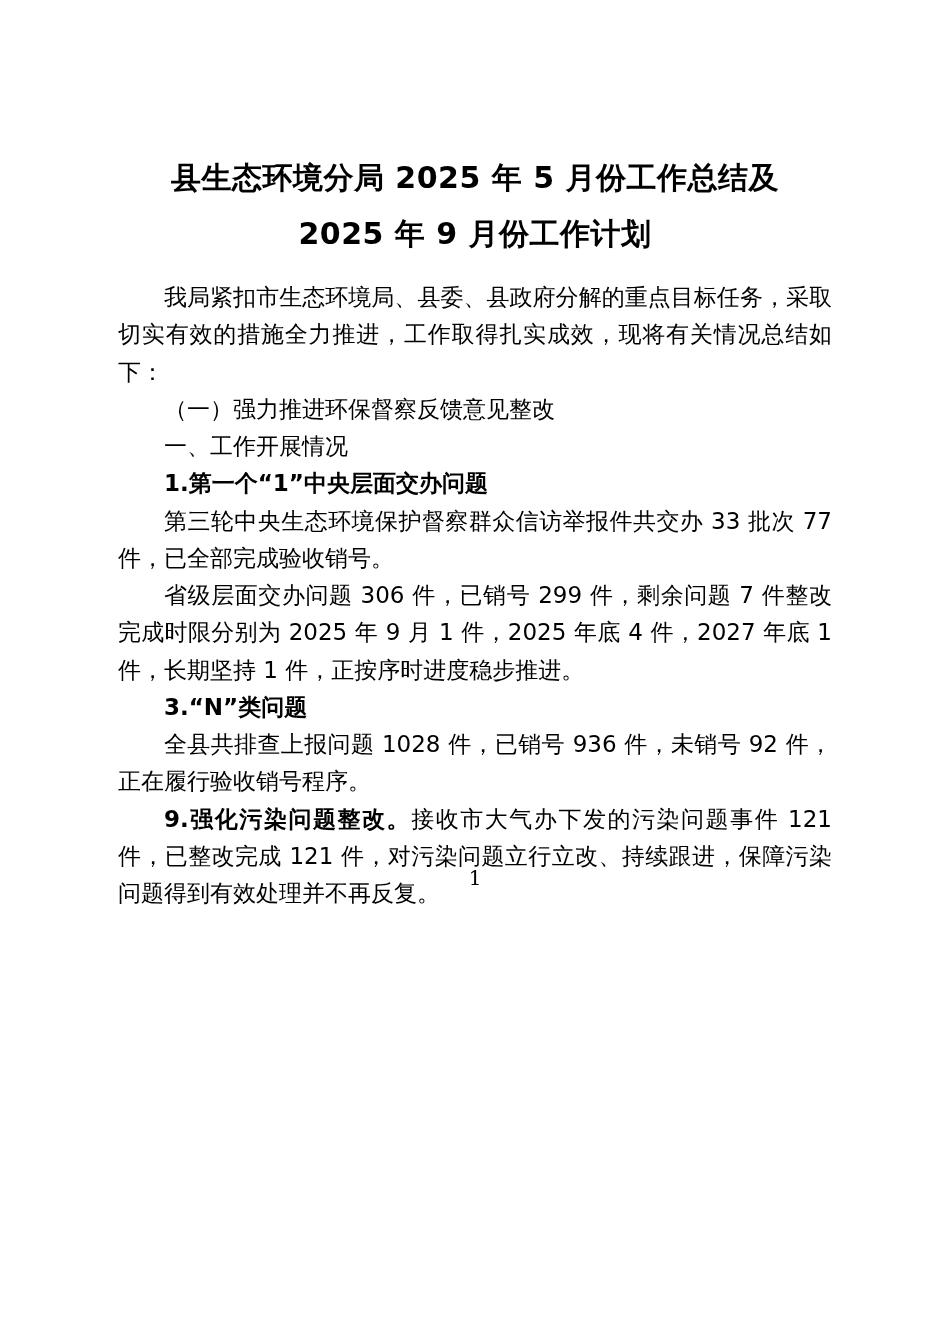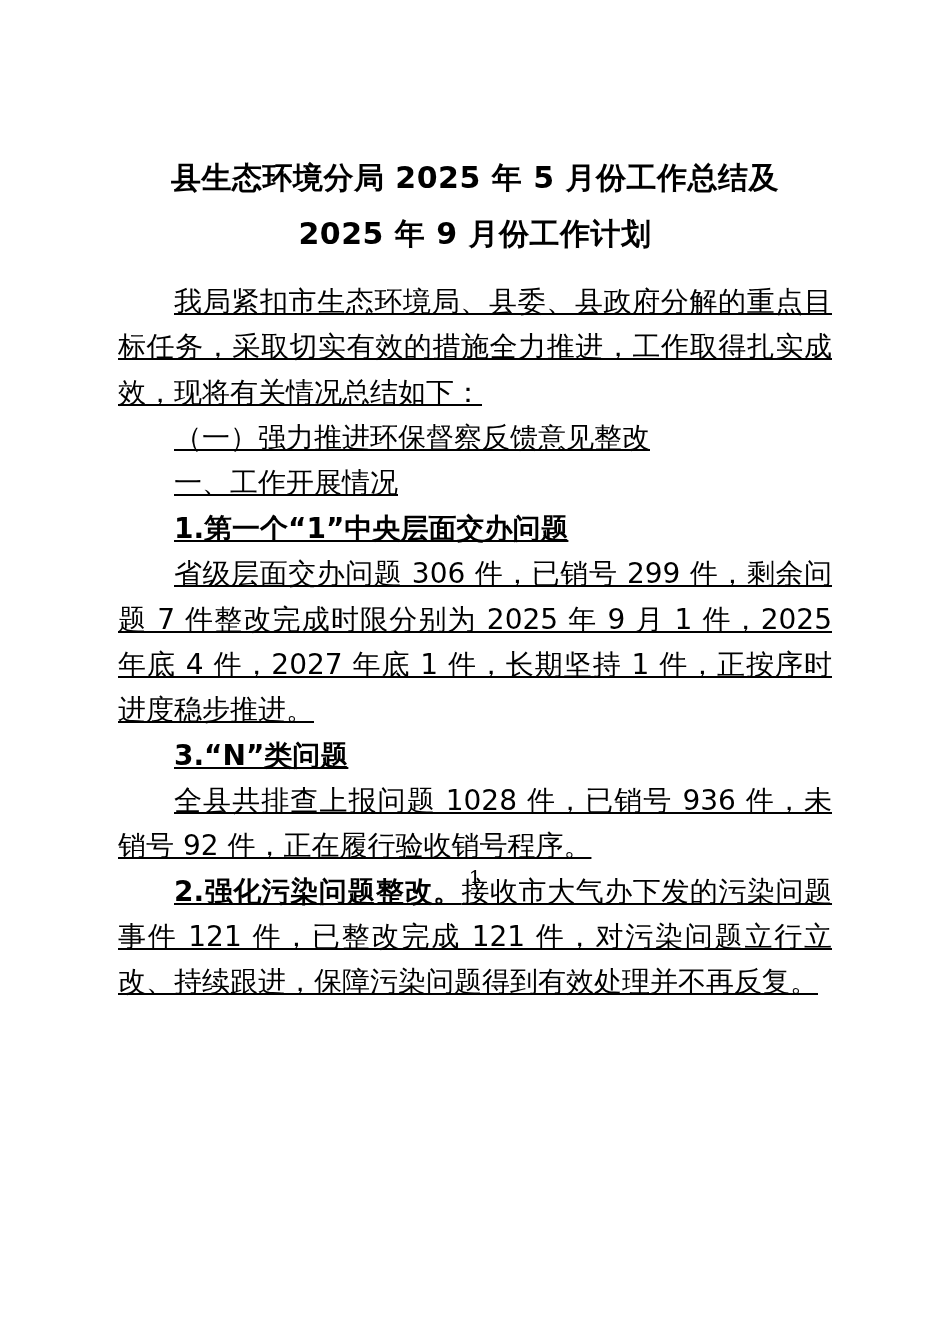--- a/index.html
+++ b/index.html
@@ -29,26 +29,25 @@
     line-height: 1.85;
     letter-spacing: 0.5px;
     margin: 0 0 18px 0;
     font-family: "DejaVu Sans", "Liberation Sans", sans-serif;
   }
   .doc-title .ttl-line {
     display: block;
     white-space: nowrap;
   }
   .body-text {
-    font-size: 28px;
+    font-size: 23px;
     line-height: 1.62;
     text-align: justify;
     text-justify: inter-ideograph;
     letter-spacing: 0px;
-    text-decoration: underline;
   }
   p.para {
     margin: 0;
     text-indent: 2em;
   }
   p.para.bold-lead b {
     font-weight: bold;
   }
   p.para.full-bold {
     font-weight: bold;
@@ -71,20 +70,21 @@
   <h1 class="doc-title">
     <span class="ttl-line">县生态环境分局 2025 年 5 月份工作总结及</span>
     <span class="ttl-line">2025 年 9 月份工作计划</span>
   </h1>
 
   <div class="body-text">
     <p class="para">我局紧扣市生态环境局、县委、县政府分解的重点目标任务，采取切实有效的措施全力推进，工作取得扎实成效，现将有关情况总结如下：</p>
     <p class="para">（一）强力推进环保督察反馈意见整改</p>
     <p class="para">一、工作开展情况</p>
     <p class="para full-bold">1.第一个“1”中央层面交办问题</p>
+    <p class="para">第三轮中央生态环境保护督察群众信访举报件共交办 33 批次 77 件，已全部完成验收销号。</p>
     <p class="para">省级层面交办问题 306 件，已销号 299 件，剩余问题 7 件整改完成时限分别为 2025 年 9 月 1 件，2025 年底 4 件，2027 年底 1 件，长期坚持 1 件，正按序时进度稳步推进。</p>
     <p class="para full-bold">3.“N”类问题</p>
     <p class="para">全县共排查上报问题 1028 件，已销号 936 件，未销号 92 件，正在履行验收销号程序。</p>
-    <p class="para bold-lead"><b>2.强化污染问题整改。</b><span>接收市大气办下发的污染问题事件 121 件，已整改完成 121 件，对污染问题立行立改、持续跟进，保障污染问题得到有效处理并不再反复。</span></p>
+    <p class="para bold-lead"><b>9.强化污染问题整改。</b><span>接收市大气办下发的污染问题事件 121 件，已整改完成 121 件，对污染问题立行立改、持续跟进，保障污染问题得到有效处理并不再反复。</span></p>
   </div>
 
   <div class="page-number">1</div>
 </div>
 
 </body></html>

